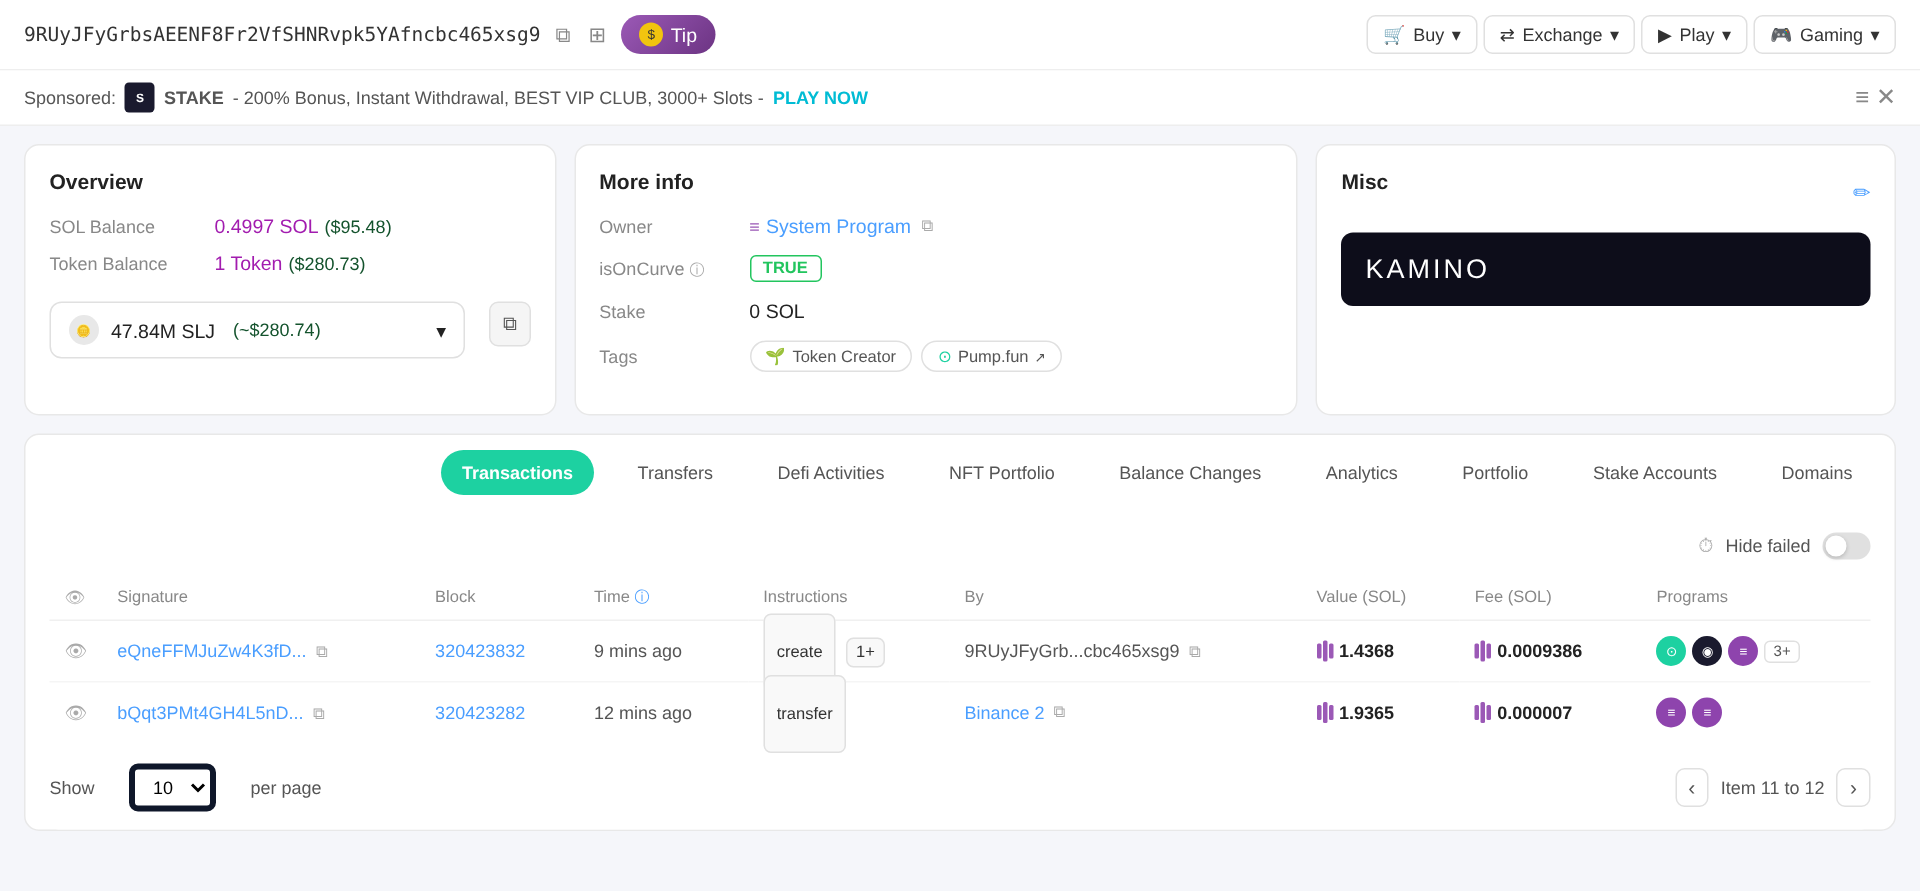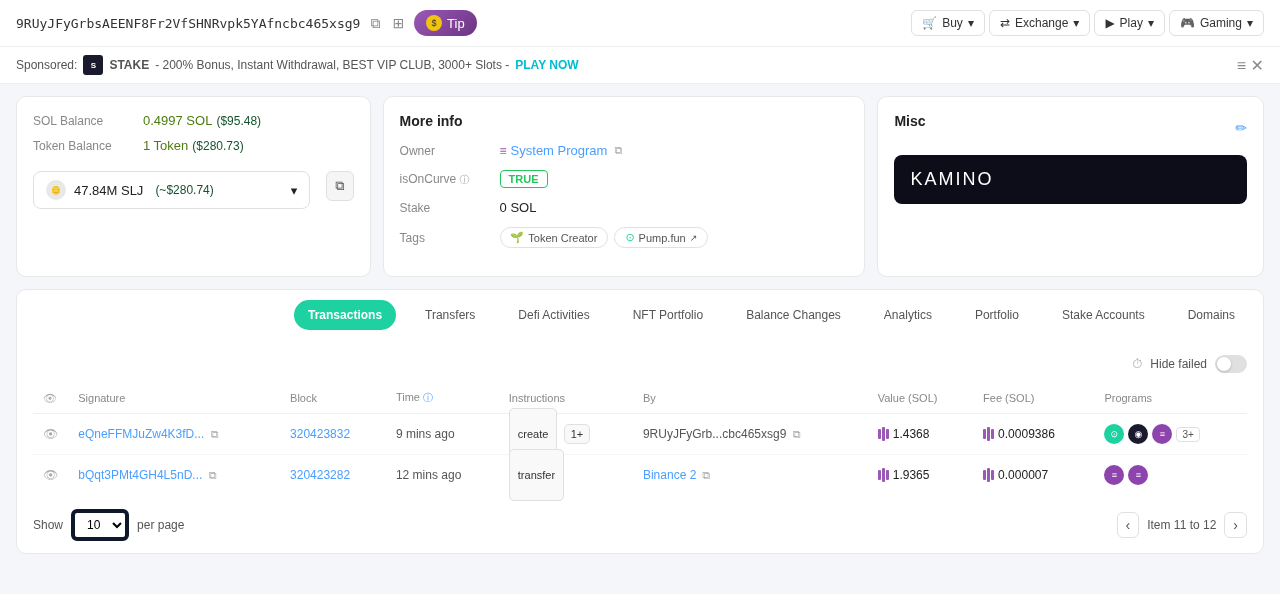--- a/index.html
+++ b/index.html
@@ -27,21 +27,21 @@
     .cards-row { display: flex; gap: 12px; margin-bottom: 12px; }
 
     
     .card { background: #fff; border-radius: 10px; border: 1px solid #e8e8e8; padding: 16px; }
     .card-overview { flex: 1; min-width: 280px; }
     .card-moreinfo { flex: 1.4; }
     .card-misc { flex: 1.1; }
     .card-title { font-size: 14px; font-weight: 600; color: #222; margin-bottom: 14px; }
     .info-row { display: flex; align-items: center; margin-bottom: 10px; }
     .info-label { width: 110px; color: #888; font-size: 12px; }
-    .info-value { color: #4d7c0f; font-size: 13px; font-weight: 500; }
+    .info-value { color: #a21caf; font-size: 13px; font-weight: 500; }
     .info-value-sub { color: #14532d; font-size: 12px; margin-left: 4px; }
     .token-dropdown { display: flex; align-items: center; justify-content: space-between; border: 1px solid #e0e0e0; border-radius: 8px; padding: 8px 12px; margin-top: 8px; cursor: pointer; font-size: 13px; }
     .token-dropdown-left { display: flex; align-items: center; gap: 8px; }
     .token-icon { width: 20px; height: 20px; border-radius: 50%; background: #e8e8e8; display: flex; align-items: center; justify-content: center; font-size: 8px; }
     .copy-btn { background: #f5f5f5; border: 1px solid #e0e0e0; border-radius: 6px; padding: 6px 8px; cursor: pointer; color: #555; font-size: 13px; margin-left: 8px; }
 
     
     .mi-row { display: flex; align-items: center; margin-bottom: 12px; }
     .mi-label { width: 100px; color: #888; font-size: 12px; }
     .mi-value { color: #222; font-size: 13px; }
@@ -69,35 +69,35 @@
     .data-table { width: 100%; border-collapse: collapse; }
     .data-table th { text-align: left; padding: 8px 10px; color: #888; font-size: 11px; font-weight: 500; border-bottom: 1px solid #f0f0f0; white-space: nowrap; }
     .data-table td { padding: 10px 10px; border-bottom: 1px solid #f5f5f5; font-size: 12px; vertical-align: middle; }
     .data-table tr:last-child td { border-bottom: none; }
     .eye-icon { color: #aaa; cursor: pointer; }
     .sig-link { color: #4a9eff; text-decoration: none; cursor: pointer; }
     .block-link { color: #4a9eff; text-decoration: none; cursor: pointer; }
     .time-text { color: #555; white-space: nowrap; }
     .instr-badge { border: 1px solid #e0e0e0; border-radius: 5px; padding: 19px 8px; font-size: 11px; color: #333; background: #f9f9f9; }
     .instr-plus { border: 1px solid #e0e0e0; border-radius: 5px; padding: 3px 6px; font-size: 11px; color: #333; background: #f9f9f9; margin-left: 3px; }
-    .sol-value { display: flex; align-items: flex-start; gap: 4px; color: #222; font-weight: 400; }
+    .sol-value { display: flex; align-items: flex-start; gap: 4px; color: #222; font-weight: 700; }
     .sol-bars { display: flex; gap: 1px; align-items: center; }
     .sol-bar { width: 3px; height: 10px; background: #9b59b6; border-radius: 1px; }
     .sol-bar:nth-child(2) { height: 14px; }
     .sol-bar:nth-child(3) { height: 10px; }
     .programs-cell { display: flex; align-items: center; gap: 4px; }
     .prog-dot { width: 20px; height: 20px; border-radius: 50%; display: flex; align-items: center; justify-content: center; font-size: 9px; }
     .prog-green { background: #1dd1a1; color: white; }
     .prog-dark { background: #2c3e50; color: white; }
     .prog-purple { background: #8e44ad; color: white; }
     .prog-count { border: 1px solid #e0e0e0; border-radius: 4px; padding: 1px 5px; font-size: 10px; color: #555; }
 
     
     .pagination { display: flex; align-items: center; justify-content: space-between; margin-top: 14px; }
-    .page-left { display: flex; align-items: center; gap: 8px; }
+    .page-left { display: flex; align-items: center; gap: 23px; }
     .per-page-select { border: 4px solid #0f172a; border-radius: 6px; padding: 4px 8px; font-size: 12px; cursor: pointer; background: #fff; }
     .per-page-text { color: #555; font-size: 12px; }
     .page-right { display: flex; align-items: center; gap: 8px; }
     .page-nav-btn { border: 1px solid #e0e0e0; border-radius: 6px; padding: 4px 8px; cursor: pointer; background: #fff; color: #555; font-size: 14px; }
     .page-info { font-size: 12px; color: #555; }
     .copy-icon { color: #aaa; cursor: pointer; font-size: 11px; margin-left: 3px; }
     .edit-icon { color: #4a9eff; cursor: pointer; font-size: 14px; }
     .info-help { color: #aaa; font-size: 10px; cursor: pointer; }
     .binance-link { color: #4a9eff; display: flex; align-items: center; gap: 3px; }
   </style>
@@ -147,20 +147,21 @@
     <a class="play-now">PLAY NOW</a>
   </div>
   <span class="list-icon">≡ ✕</span>
 </div>
 
 <div class="main-content">
 
   <div class="cards-row">
 
     <div class="card card-overview">
+      <div class="card-title">Overview</div>
       <div class="info-row">
         <span class="info-label">SOL Balance</span>
         <span class="info-value">0.4997 SOL</span>
         <span class="info-value-sub">($95.48)</span>
       </div>
       <div class="info-row">
         <span class="info-label">Token Balance</span>
         <span class="info-value">1 Token</span>
         <span class="info-value-sub">($280.73)</span>
       </div>

